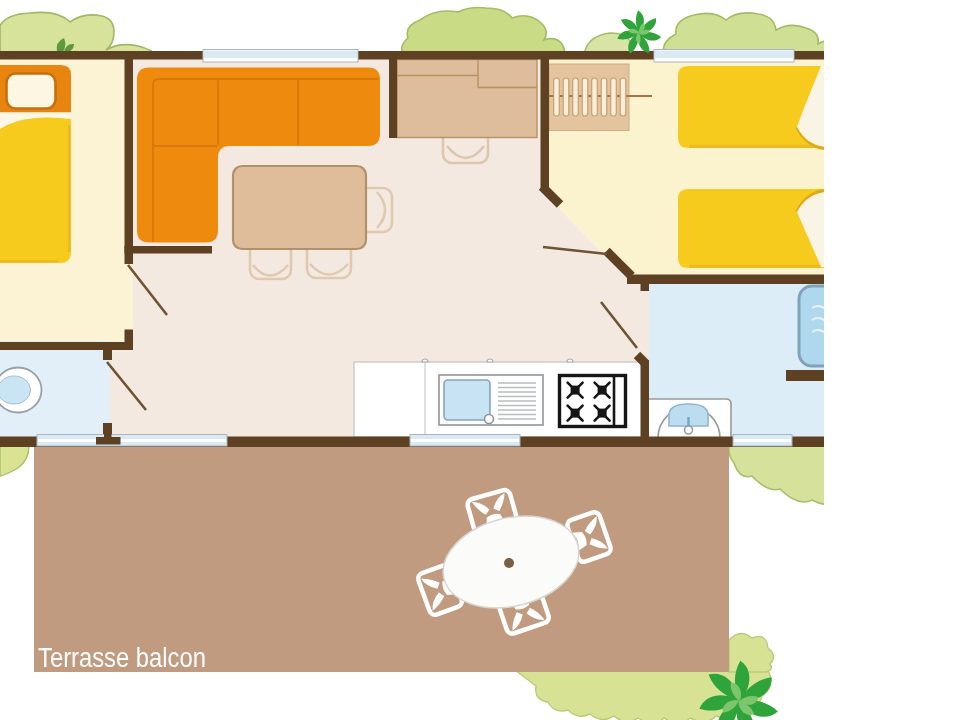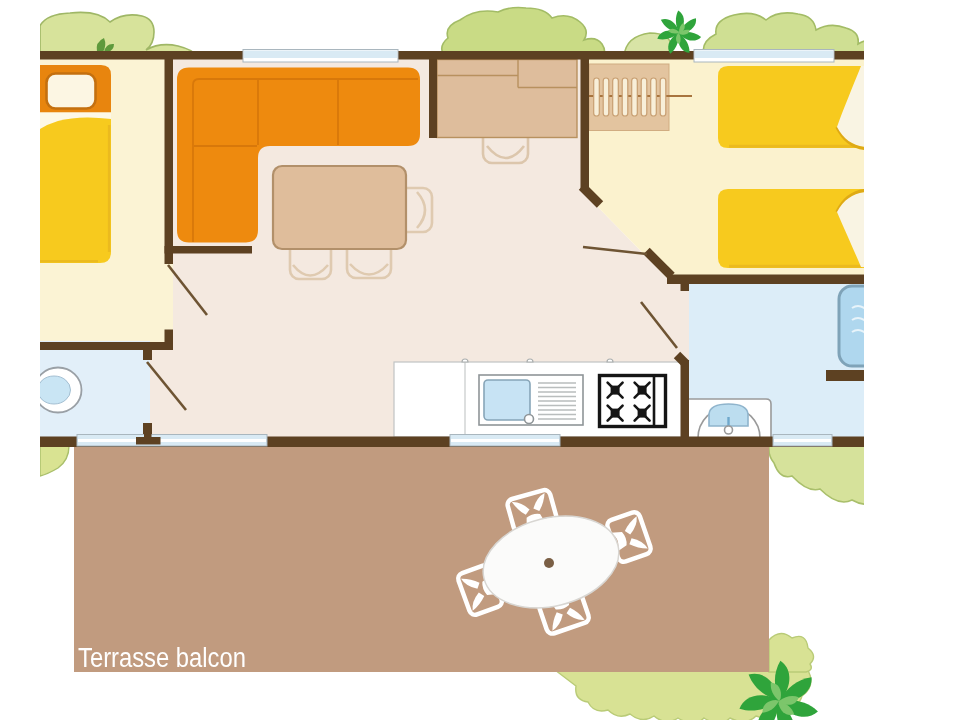--- a/index.html
+++ b/index.html
@@ -1,16 +1,16 @@
 <!DOCTYPE html>
 <html><head>
 <meta charset="utf-8">
 <style>
   html,body{margin:0;padding:0;background:#fff;}
-  .page{width:824px;height:720px;position:relative;overflow:hidden;font-family:"Liberation Sans",sans-serif;padding-left:40px;}
+  .page{width:824px;height:720px;position:relative;overflow:hidden;font-family:"Liberation Sans",sans-serif;}
 </style>
 </head>
 <body>
 <div class="page">
 <svg width="960" height="720" viewBox="0 0 960 720" xmlns="http://www.w3.org/2000/svg">
 
 <rect x="0" y="0" width="960" height="720" fill="#ffffff"></rect>
 <defs>
 <g id="pw7">
 <path d="M0,0 C2,-9 6,-16 14,-20 C17,-13 13,-5 4,-1 Z"></path>

